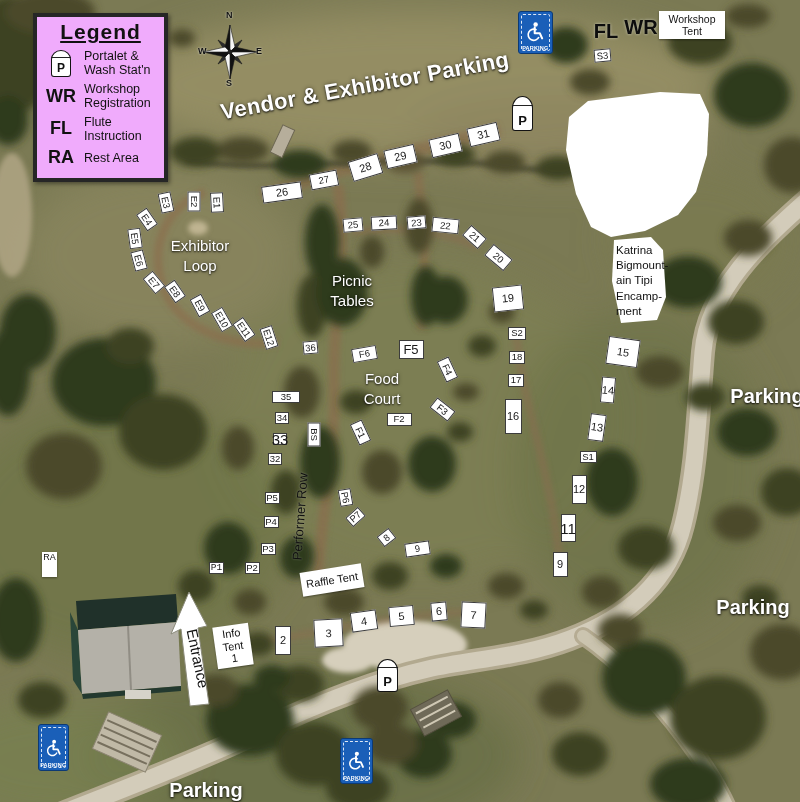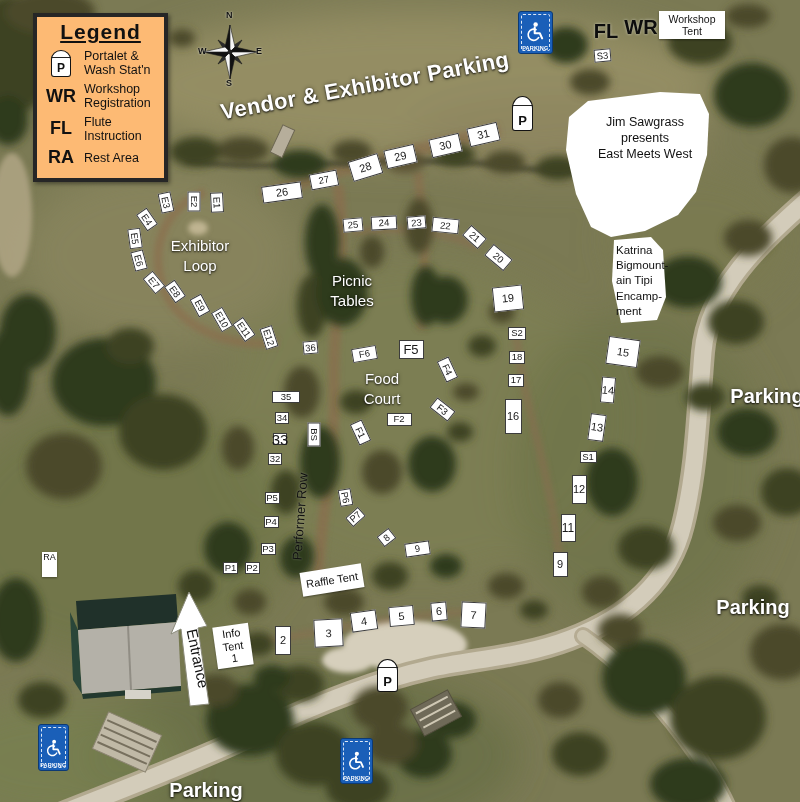--- a/index.html
+++ b/index.html
@@ -30,21 +30,21 @@
   .legend-portalet span{font-size:12px;padding-bottom:2px;}
   
   .hsign{position:absolute;background:#1a5fb8;border:1px solid #0d3a74;border-radius:3px;
          display:flex;flex-direction:column;align-items:center;justify-content:flex-end;
          padding:2px 1px 2px;box-sizing:border-box;}
   .hsign:after{content:"";position:absolute;inset:2px;border:1px dashed rgba(255,255,255,.85);
                border-radius:2px;pointer-events:none;}
   .hsign svg{width:72%;height:64%;margin-bottom:1px;}
   .hsign b{font-size:6px;color:#fff;line-height:1;letter-spacing:.2px;transform:scale(.92);}
   
-  .legend{position:absolute;left:33px;top:13px;width:135px;background:#fdba74;
+  .legend{position:absolute;left:33px;top:13px;width:135px;background:#f0abfc;
           border:4px solid #262626;padding:2px 5px 6px;box-sizing:border-box;
           box-shadow:2px 2px 4px rgba(0,0,0,.4);}
   .legend-title{text-align:center;font-size:21px;font-weight:bold;text-decoration:underline;
                 letter-spacing:1px;color:#111;margin:1px 0 5px;}
   .legend-row{display:flex;align-items:center;gap:4px;margin-bottom:4px;}
   .legend-sym{width:38px;flex:none;display:flex;justify-content:center;font-weight:bold;
               font-size:18px;color:#111;}
   .legend-lab{font-size:12.5px;line-height:1.15;white-space:pre-line;color:#111;}
   
   .cdir{position:absolute;font-size:9px;font-weight:bold;color:#111;
@@ -288,23 +288,20 @@
 Court</div>
   <div class="abs wlabel bold" style="left:727px;top:383px;width:80px;font-size:20px;">Parking</div>
   <div class="abs wlabel bold" style="left:713px;top:594px;width:80px;font-size:20px;">Parking</div>
   <div class="abs wlabel bold" style="left:166px;top:777px;width:80px;font-size:20px;">Parking</div>
 
   <div class="abs klabel" style="left:586px;top:20px;width:40px;font-size:20px;">FL</div>
   <div class="abs klabel" style="left:621px;top:16px;width:40px;font-size:20px;">WR</div>
   <div class="abs" style="left:138px;top:650px;width:120px;text-align:center;font-size:15px;color:#111;transform:rotate(78deg);">Entrance</div>
   <div class="abs" style="left:245px;top:509px;width:110px;text-align:center;font-size:13px;color:#111;transform:rotate(-86deg);text-shadow:0 0 2px rgba(255,255,255,.35);">Performer Row</div>
 
-  <div class="area-text" style="left:582px;top:114px;width:126px;text-align:center;font-size:12.5px;line-height:1.28;">Jim Sawgrass
-presents
-East Meets West</div>
   <div class="area-text" style="left:616px;top:243px;width:52px;font-size:11.5px;line-height:1.32;">Katrina
 Bigmount-
 ain Tipi
 Encamp-
 ment</div>
 
   <div class="abs tentbox" style="left:659px;top:11px;width:66px;height:28px;font-size:10.5px;">Workshop
 Tent</div>
   <div class="abs tentbox" style="left:301px;top:568px;width:62px;height:24px;font-size:11px;transform:rotate(-9deg);">Raffle Tent</div>
   <div class="abs tentbox" style="left:215px;top:625px;width:36px;height:42px;font-size:11px;transform:rotate(-8deg);">Info
@@ -328,39 +325,39 @@
       <div class="booth" style="left: 493px; top: 285.5px; width: 30px; height: 25px; transform: rotate(-6deg); font-size: 11px;">19</div>
       <div class="booth" style="left: 508px; top: 326.5px; width: 18px; height: 13px; transform: rotate(0deg); font-size: 9.5px;">S2</div>
       <div class="booth" style="left: 509px; top: 350.5px; width: 16px; height: 13px; transform: rotate(0deg); font-size: 9.5px;">18</div>
       <div class="booth" style="left: 508px; top: 373.5px; width: 16px; height: 13px; transform: rotate(0deg); font-size: 9.5px;">17</div>
       <div class="booth" style="left: 504.5px; top: 399px; width: 17px; height: 35px; transform: rotate(0deg); font-size: 11px;">16</div>
       <div class="booth" style="left: 607px; top: 338px; width: 32px; height: 28px; transform: rotate(8deg); font-size: 11px;">15</div>
       <div class="booth" style="left: 601px; top: 377px; width: 14px; height: 26px; transform: rotate(5deg); font-size: 11px;">14</div>
       <div class="booth" style="left: 589px; top: 413.5px; width: 16px; height: 27px; transform: rotate(8deg); font-size: 11px;">13</div>
       <div class="booth" style="left: 579.5px; top: 451px; width: 17px; height: 12px; transform: rotate(0deg); font-size: 9.5px;">S1</div>
       <div class="booth" style="left: 571.5px; top: 474.5px; width: 15px; height: 29px; transform: rotate(0deg); font-size: 11px;">12</div>
-      <div class="booth" style="left: 560.5px; top: 514px; width: 15px; height: 28px; transform: rotate(0deg); font-size: 12px;">11</div>
+      <div class="booth" style="left: 560.5px; top: 514px; width: 15px; height: 28px; transform: rotate(0deg); font-size: 15px;">11</div>
       <div class="booth" style="left: 552.5px; top: 551.5px; width: 15px; height: 25px; transform: rotate(0deg); font-size: 11px;">9</div>
       <div class="booth" style="left: 272px; top: 391px; width: 28px; height: 12px; transform: rotate(0deg); font-size: 9.5px;">35</div>
       <div class="booth" style="left: 275px; top: 412px; width: 14px; height: 12px; transform: rotate(0deg); font-size: 9.5px;">34</div>
       <div class="booth" style="left: 273px; top: 433px; width: 14px; height: 12px; transform: rotate(0deg); font-size: 15px;">33</div>
       <div class="booth" style="left: 268px; top: 453px; width: 14px; height: 12px; transform: rotate(0deg); font-size: 9.5px;">32</div>
       <div class="booth" style="left: 302.5px; top: 340.5px; width: 15px; height: 13px; transform: rotate(-5deg); font-size: 9.5px;">36</div>
       <div class="booth" style="left: 302px; top: 427.5px; width: 24px; height: 13px; transform: rotate(90deg); font-size: 9.5px;">BS</div>
       <div class="booth" style="left: 351.5px; top: 347px; width: 25px; height: 14px; transform: rotate(-10deg); font-size: 9.5px;">F6</div>
       <div class="booth" style="left: 398.5px; top: 339.5px; width: 25px; height: 19px; transform: rotate(0deg); font-size: 13px;">F5</div>
       <div class="booth" style="left: 435.5px; top: 362.5px; width: 23px; height: 13px; transform: rotate(65deg); font-size: 9.5px;">F4</div>
       <div class="booth" style="left: 430.5px; top: 402.5px; width: 23px; height: 13px; transform: rotate(38deg); font-size: 9.5px;">F3</div>
       <div class="booth" style="left: 386.5px; top: 412.5px; width: 25px; height: 13px; transform: rotate(0deg); font-size: 9.5px;">F2</div>
       <div class="booth" style="left: 348.5px; top: 425.5px; width: 23px; height: 13px; transform: rotate(65deg); font-size: 9.5px;">F1</div>
       <div class="booth" style="left: 264.5px; top: 492px; width: 15px; height: 12px; transform: rotate(0deg); font-size: 9.5px;">P5</div>
       <div class="booth" style="left: 263.5px; top: 516px; width: 15px; height: 12px; transform: rotate(0deg); font-size: 9.5px;">P4</div>
       <div class="booth" style="left: 260.5px; top: 543px; width: 15px; height: 12px; transform: rotate(0deg); font-size: 9.5px;">P3</div>
       <div class="booth" style="left: 244.5px; top: 562px; width: 15px; height: 12px; transform: rotate(0deg); font-size: 9.5px;">P2</div>
-      <div class="booth" style="left: 223px; top: 562px; width: 15px; height: 12px; transform: rotate(0deg); font-size: 9.5px;">P1</div>
+      <div class="booth" style="left: 209px; top: 562px; width: 15px; height: 12px; transform: rotate(0deg); font-size: 9.5px; font-family: Liberation Mono, monospace;">P1</div>
       <div class="booth" style="left: 336.5px; top: 490.5px; width: 17px; height: 13px; transform: rotate(80deg); font-size: 9.5px;">P6</div>
       <div class="booth" style="left: 346.5px; top: 511px; width: 17px; height: 12px; transform: rotate(-42deg); font-size: 9.5px;">P7</div>
       <div class="booth" style="left: 378.5px; top: 530.5px; width: 15px; height: 13px; transform: rotate(-38deg); font-size: 9.5px;">8</div>
       <div class="booth" style="left: 404.5px; top: 542px; width: 25px; height: 14px; transform: rotate(-8deg); font-size: 9.5px;">9</div>
       <div class="booth" style="left: 275px; top: 625.5px; width: 16px; height: 29px; transform: rotate(0deg); font-size: 11px;">2</div>
       <div class="booth" style="left: 313.5px; top: 619px; width: 29px; height: 28px; transform: rotate(-3deg); font-size: 11px;">3</div>
       <div class="booth" style="left: 351px; top: 611px; width: 26px; height: 20px; transform: rotate(-8deg); font-size: 11px;">4</div>
       <div class="booth" style="left: 388.5px; top: 606px; width: 25px; height: 20px; transform: rotate(-5deg); font-size: 11px;">5</div>
       <div class="booth" style="left: 431px; top: 601.5px; width: 16px; height: 19px; transform: rotate(-5deg); font-size: 11px;">6</div>
       <div class="booth" style="left: 460.5px; top: 602px; width: 25px; height: 26px; transform: rotate(3deg); font-size: 11px;">7</div>

